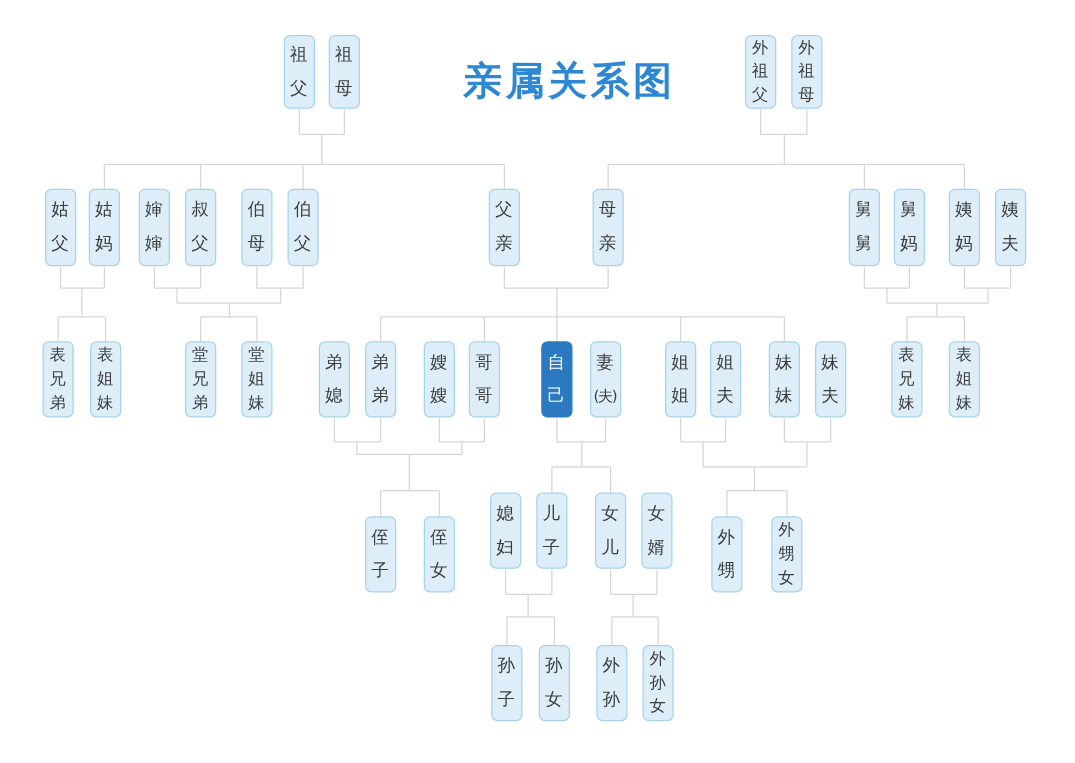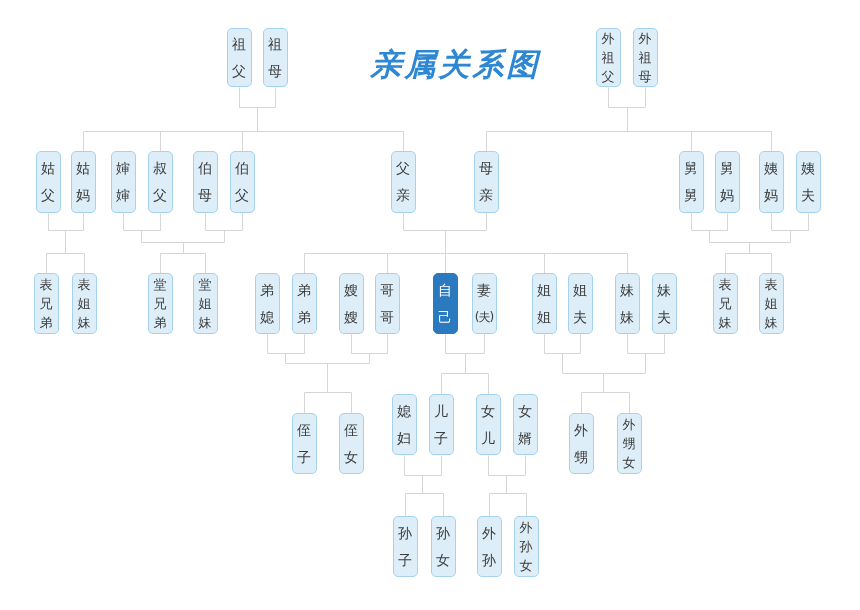--- a/index.html
+++ b/index.html
@@ -127,21 +127,21 @@
       <line x1="405.5" y1="493.5" x2="405.5" y2="516.5" stroke="#d6d6d6" stroke-width="1"></line>
       <line x1="443.5" y1="493.5" x2="443.5" y2="516.5" stroke="#d6d6d6" stroke-width="1"></line>
       <line x1="488.5" y1="455.5" x2="488.5" y2="475.5" stroke="#d6d6d6" stroke-width="1"></line>
       <line x1="525.5" y1="455.5" x2="525.5" y2="475.5" stroke="#d6d6d6" stroke-width="1"></line>
       <line x1="488.5" y1="475.5" x2="525.5" y2="475.5" stroke="#d6d6d6" stroke-width="1"></line>
       <line x1="506.5" y1="475.5" x2="506.5" y2="493.5" stroke="#d6d6d6" stroke-width="1"></line>
       <line x1="489.5" y1="493.5" x2="526.5" y2="493.5" stroke="#d6d6d6" stroke-width="1"></line>
       <line x1="489.5" y1="493.5" x2="489.5" y2="516.5" stroke="#d6d6d6" stroke-width="1"></line>
       <line x1="526.5" y1="493.5" x2="526.5" y2="516.5" stroke="#d6d6d6" stroke-width="1"></line>
     </svg>
-  <div id="title" style="color: rgb(45, 135, 211); font-style: italic;">亲属关系图</div>
+  <div id="title" style="color: rgb(45, 135, 211);">亲属关系图</div>
   <div id="nodes-layer">
       <div class="node l2" style="left: 226.5px; top: 28px; height: 59px; background: rgb(221, 238, 249); border: 1px solid rgb(165, 211, 238); color: rgb(60, 60, 60);">
         <span>祖</span>
         <span>父</span>
       </div>
       <div class="node l2" style="left: 262.5px; top: 28px; height: 59px; background: rgb(221, 238, 249); border: 1px solid rgb(165, 211, 238); color: rgb(60, 60, 60);">
         <span>祖</span>
         <span>母</span>
       </div>
       <div class="node l3" style="left: 595.5px; top: 28px; height: 59px; background: rgb(221, 238, 249); border: 1px solid rgb(165, 211, 238); color: rgb(60, 60, 60);">

